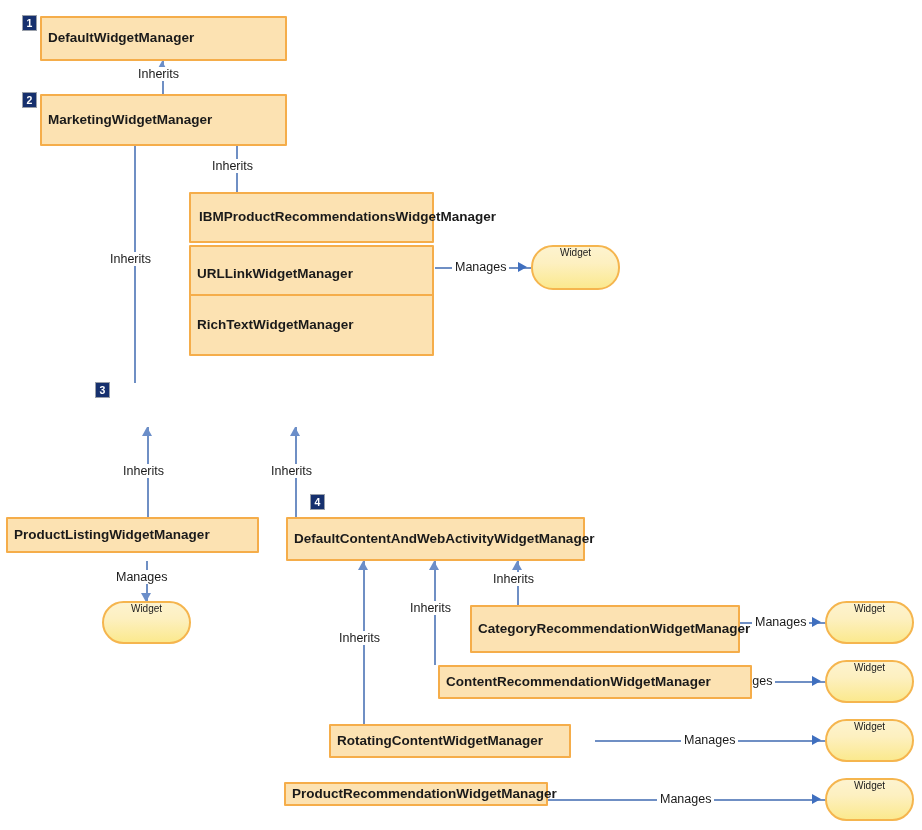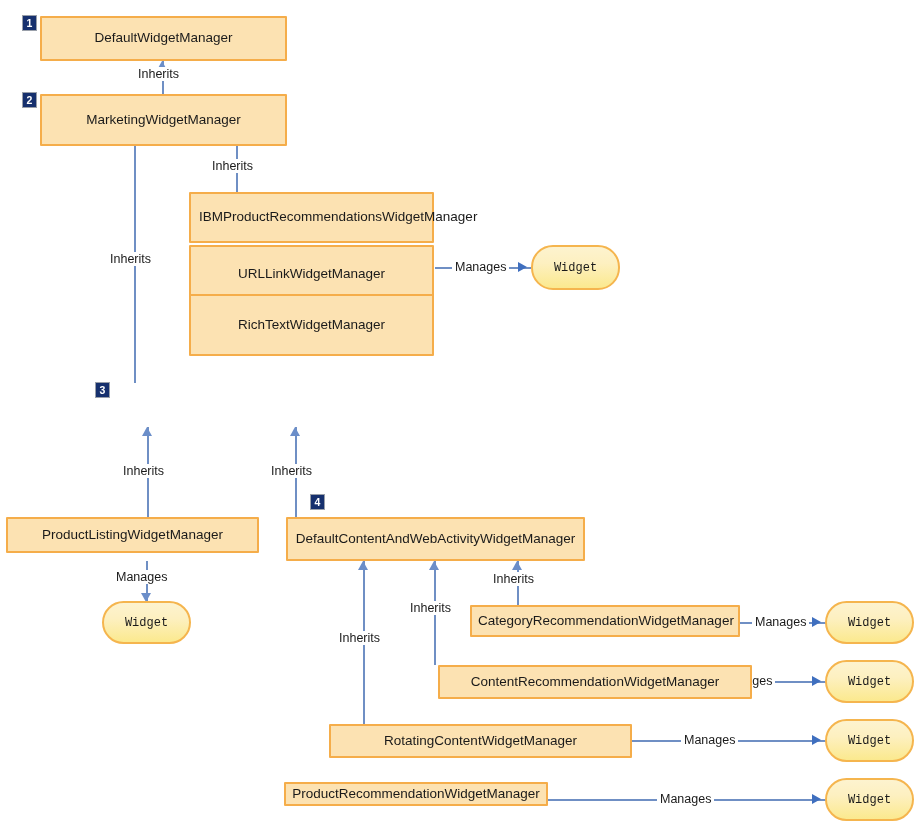--- a/index.html
+++ b/index.html
@@ -19,44 +19,42 @@
   }
   
   .node {
     position: absolute;
     box-sizing: border-box;
     background: #fce2b2;
     border: 2px solid #f5ad4a;
     display: flex;
     align-items: center;
     justify-content: center;
-    text-align: center;
     color: #1a1a1a;
     font-size: 13.5px;
     line-height: 1.25;
     padding: 2px 6px;
     border-radius: 1px;
+    font-weight: bold;
   }
   .node-label {
     display: block;
     width: 100%;
   }
   
   .pill {
     position: absolute;
     box-sizing: border-box;
     background: linear-gradient(to bottom, #fdf3cf 0%, #fdf0c0 40%, #fbe98e 100%);
     border: 2px solid #f5b54e;
     border-radius: 22px;
     display: flex;
-    align-items: center;
     justify-content: center;
     color: #1a1a1a;
-    font-size: 12px;
-    font-family: Liberation Mono, monospace;
+    font-size: 10px;
   }
   
   .vline {
     position: absolute;
     width: 1.5px;
     background: #6f8fc4;
   }
   .hline {
     position: absolute;
     height: 1.5px;
@@ -192,29 +190,29 @@
 
 
   <div class="node" style="left:6px; top:517px; width:253px; height:36px;">
     <span class="node-label">ProductListingWidgetManager</span>
   </div>
 
   <div class="node" style="left:286px; top:517px; width:299px; height:44px;">
     <span class="node-label">DefaultContentAndWebActivityWidgetManager</span>
   </div>
 
-  <div class="node" style="left:470px; top:605px; width:270px; height:32px;">
+  <div class="node" style="left:470px; top:605px; width:270px; height:48px;">
     <span class="node-label">CategoryRecommendationWidgetManager</span>
   </div>
 
   <div class="node" style="left:402px; top:665px; width:314px; height:34px;margin-left:36px;">
     <span class="node-label">ContentRecommendationWidgetManager</span>
   </div>
 
-  <div class="node" style="left:329px; top:724px; width:303px; height:34px;">
+  <div class="node" style="left:329px; top:724px; width:242px; height:34px;">
     <span class="node-label">RotatingContentWidgetManager</span>
   </div>
 
   <div class="node" style="left:284px; top:782px; width:264px; height:24px;">
     <span class="node-label">ProductRecommendationWidgetManager</span>
   </div>
 
   <div class="pill" style="left:531px; top:245px; width:89px; height:45px;">
     <span>Widget</span>
   </div>

